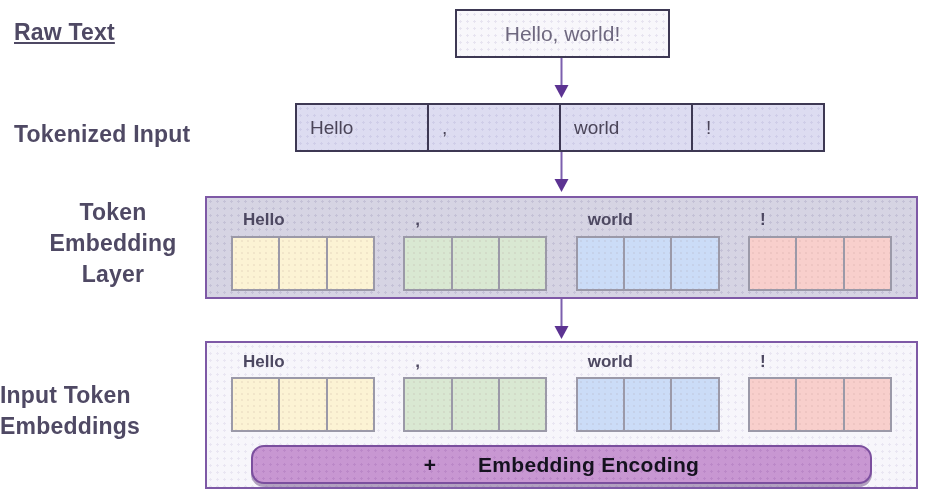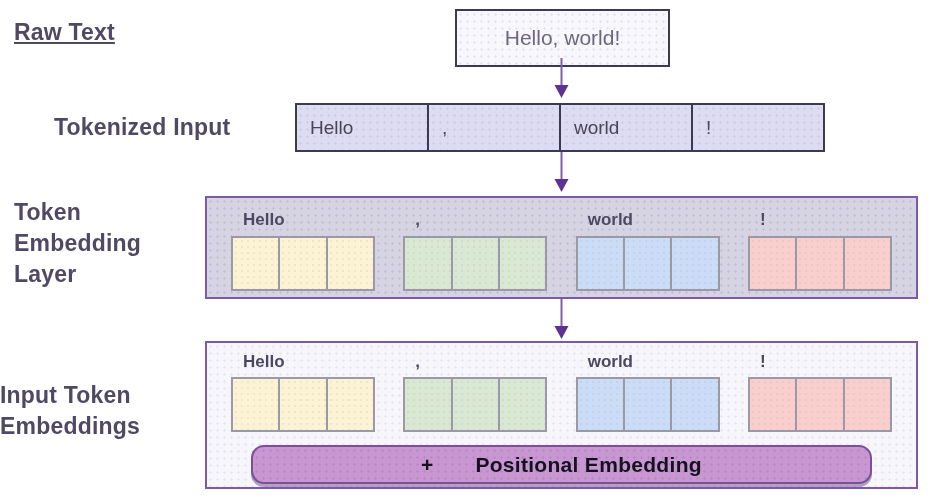--- a/index.html
+++ b/index.html
@@ -15,28 +15,28 @@
   
   .stage-label {
     position:absolute;
     font-weight:bold;
     font-size:23px;
     line-height:31px;
     color:#4f4964;
     letter-spacing:0.2px;
   }
   #lbl-raw        { left:14px; top:17px;text-decoration:underline; }
-  #lbl-tokenized  { left:14px; top:112px;margin-left:40px; }
-  #lbl-embed      { left:14px; top:197px; width:178px; }
+  #lbl-tokenized  { left:14px; top:119px; }
+  #lbl-embed      { left:24px; top:197px; width:178px;text-align:center; }
   #lbl-input      { left:0; top:380px; width:205px; }
 
   
   .raw-box {
     position:absolute;
-    left:455px; top:9px; width:215px; height:58px;
+    left:455px; top:9px; width:215px; height:49px;
     background:#f8f7fb;
     background-image:radial-gradient(#e7e4f0 1px, transparent 1.2px);
     background-size:7px 7px;
     border:2px solid #3d3853;
     display:flex; align-items:center; justify-content:center;
     font-size:21px; color:#6e687f;
   }
 
   
   .arrow { position:absolute; left:554px; width:15px; height:40px; }
@@ -224,15 +224,15 @@
       <div class="group-label">!</div>
       <div class="strip">
           <div class="cell"></div>
           <div class="cell"></div>
           <div class="cell"></div>
         </div>
     </div>
   </div>
   <div class="pos-bar">
     <span class="pos-plus">+</span>
-    <span class="pos-label">Positional Embedding</span>
+    <span class="pos-label">Embedding Encoding</span>
   </div>
 </div>
 
 </body></html>

